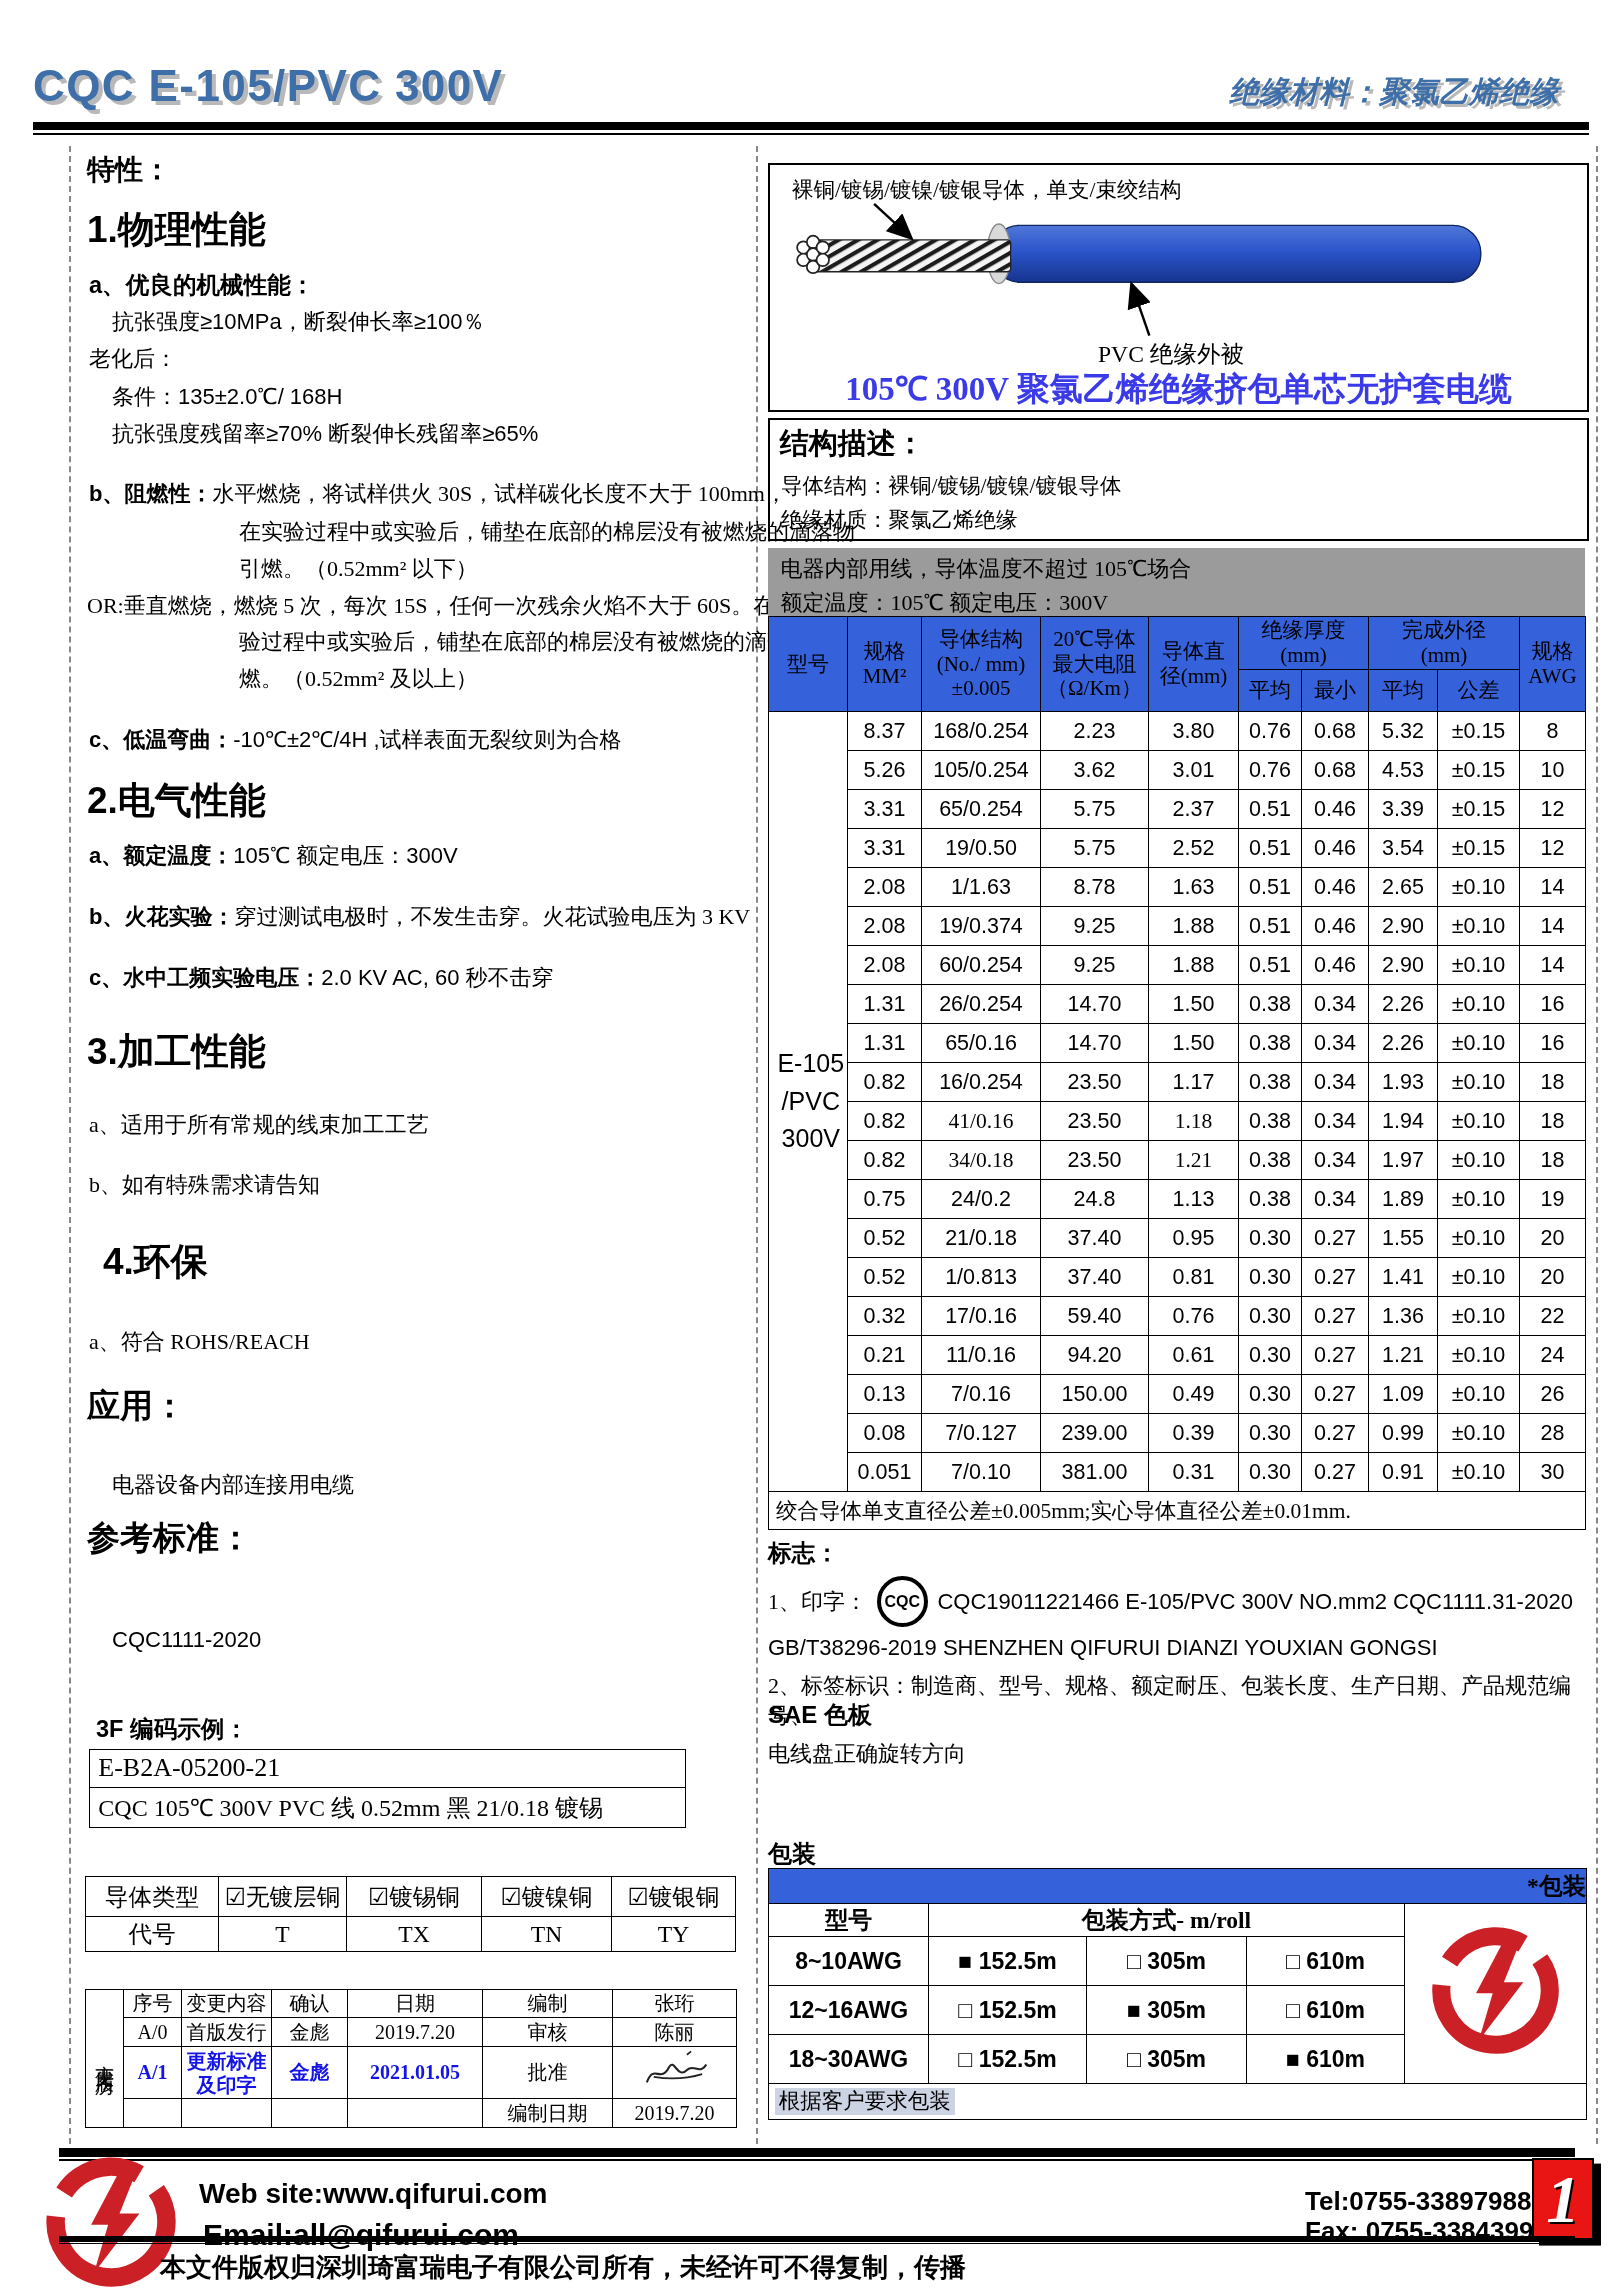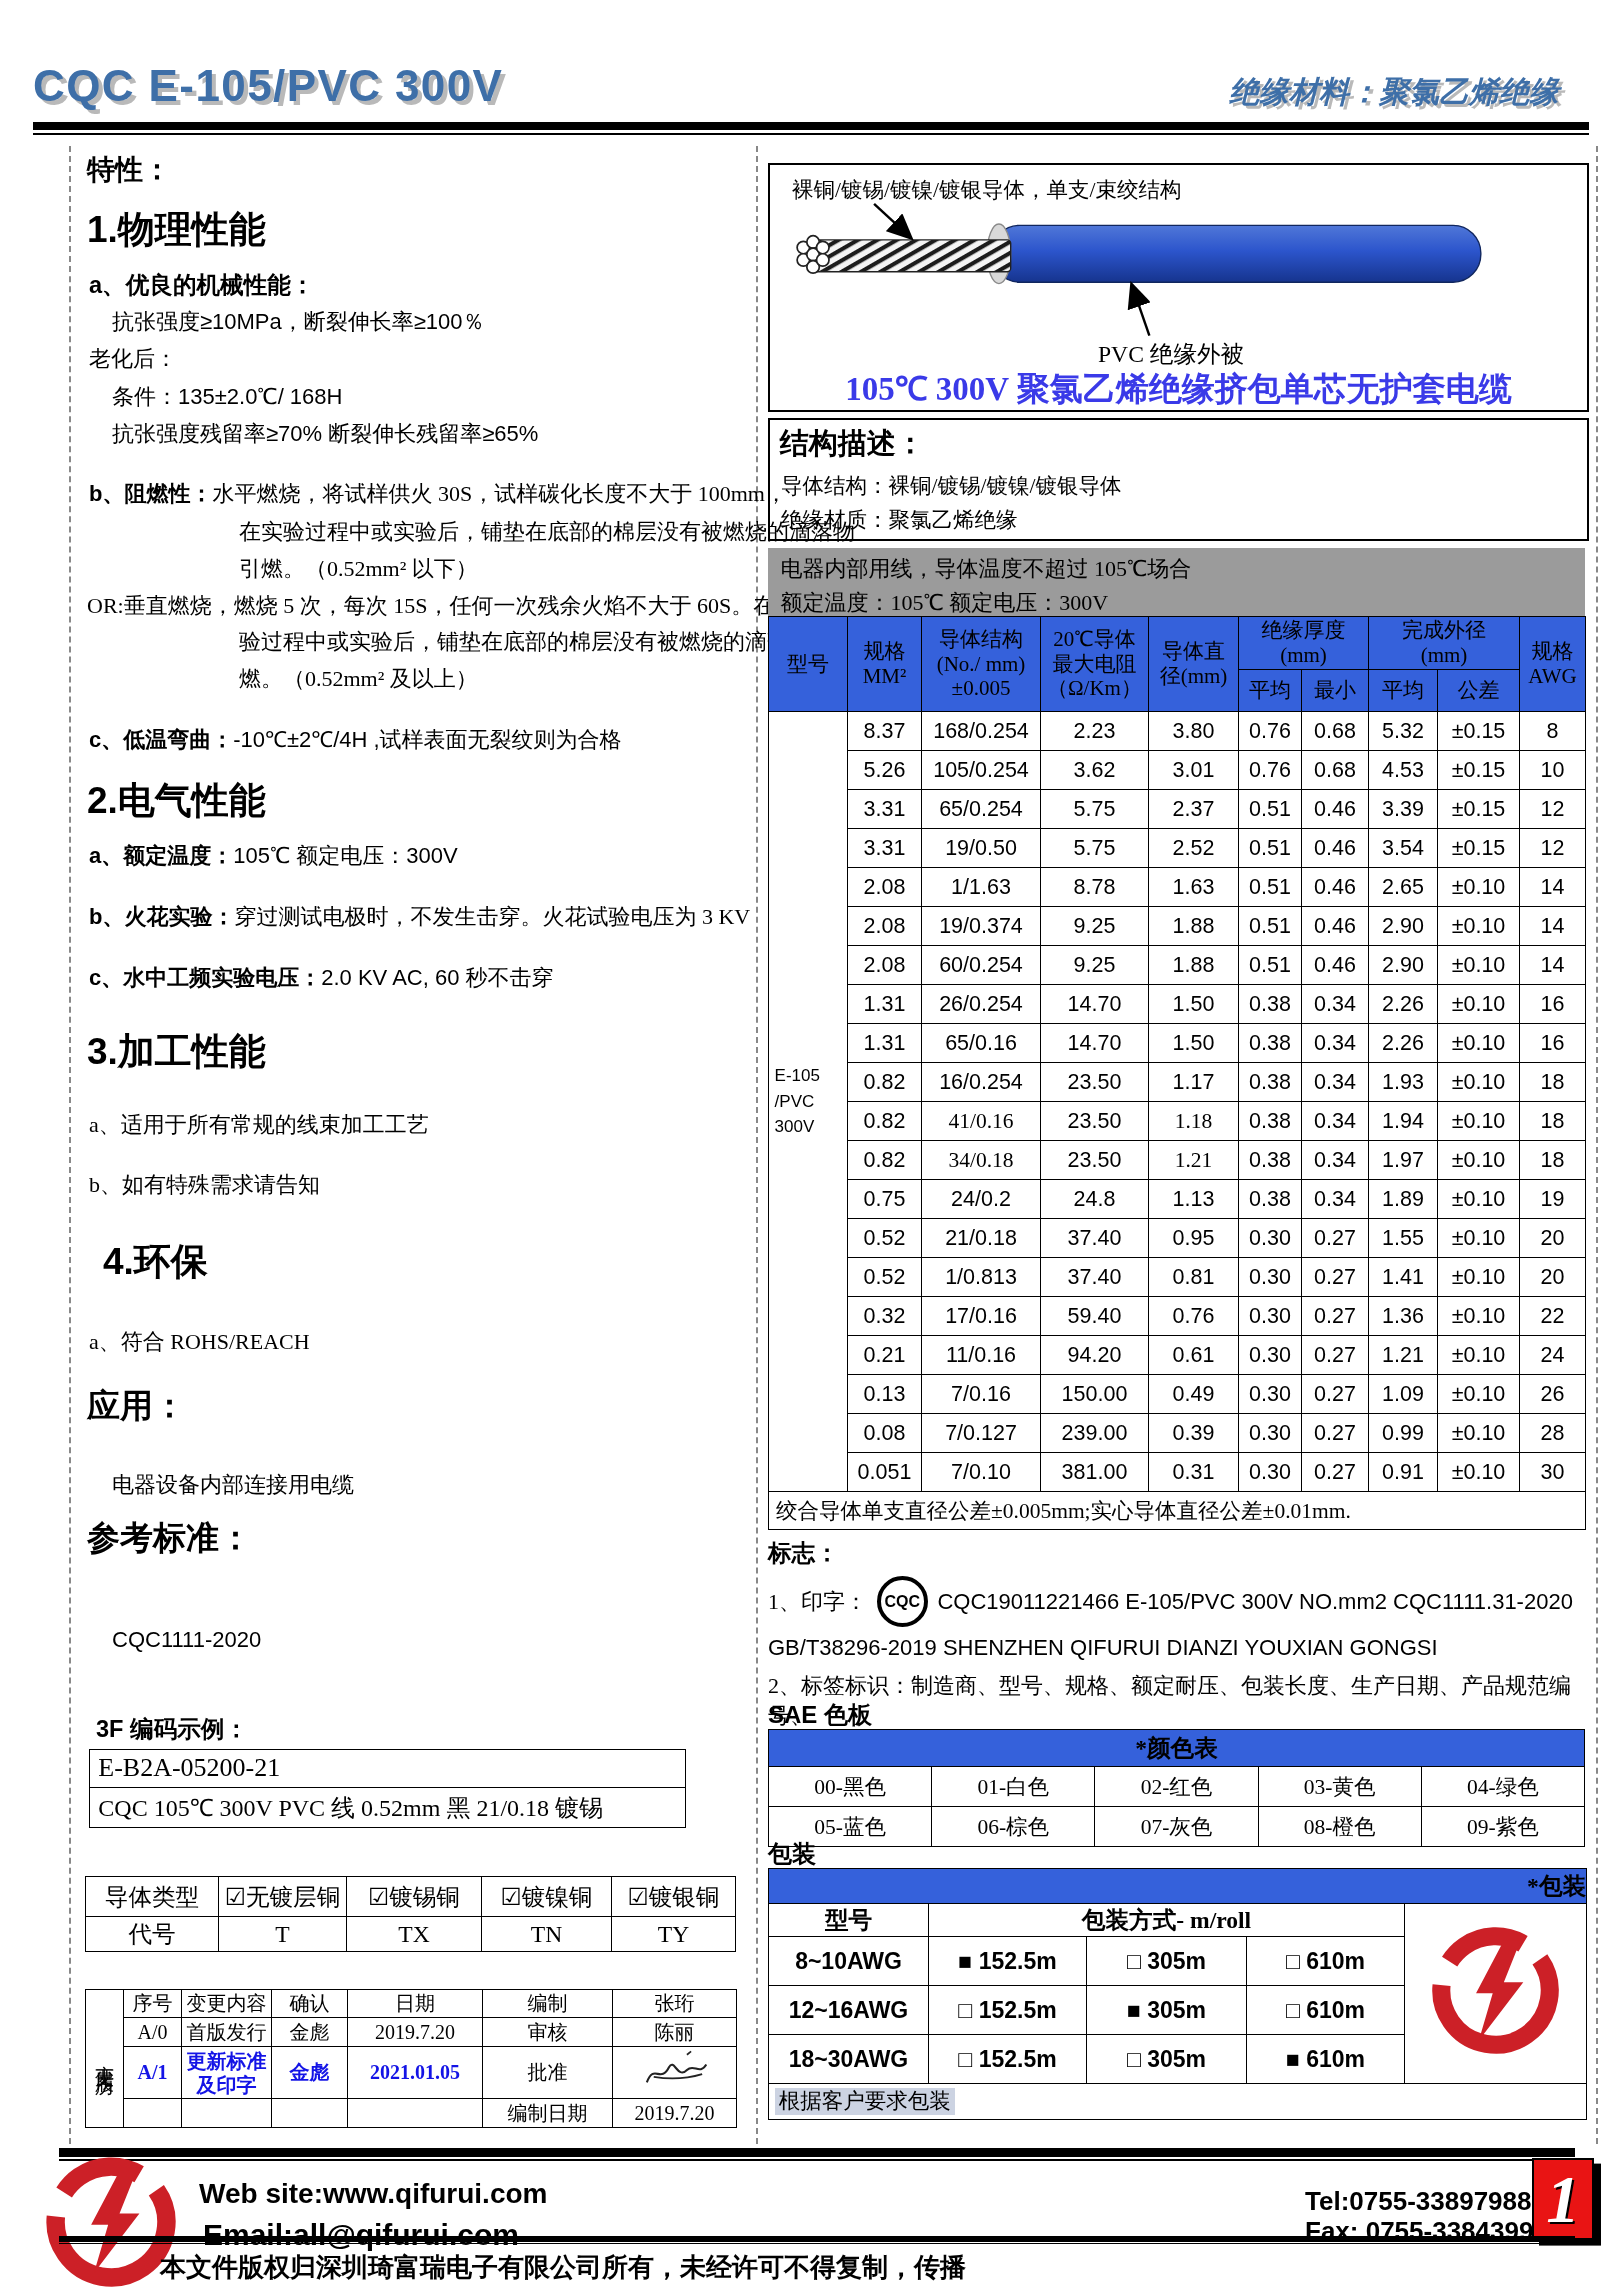--- a/index.html
+++ b/index.html
@@ -21,21 +21,21 @@
   .t34b{font-size:23.6px;font-weight:bold;}
   .t32{font-size:22px;}
   .t46b{font-size:33px;font-weight:bold;}
   
   table{border-collapse:collapse;table-layout:fixed;}
   td,th{border:1.4px solid #000;text-align:center;vertical-align:middle;padding:0;overflow:hidden;}
   .bluehead{background:#3561db;}
   .spec thead th{background:#3561db;font-weight:normal;font-family:"Liberation Serif",serif;
                  font-size:21px;white-space:pre-line;line-height:1.18;}
   .spec tbody td{font-size:21.5px;}
-  .spec td.model{font-size:17px;white-space:pre-line;text-align:left;padding-left:5.6px;line-height:1.5;}
+  .spec td.model{font-size:25px;white-space:pre-line;text-align:center;padding-left:5.6px;line-height:1.5;}
   .spec .tserif{font-family:"Liberation Serif",serif;}
   .spec tfoot td{font-family:"Liberation Serif",serif;font-size:21.5px;text-align:left;padding:4.2px 7px;}
   .ctable td{font-family:"Liberation Serif",serif;font-size:23.6px;}
   .htable td{font-family:"Liberation Serif",serif;font-size:20px;}
   .blue{color:#1414e6;font-weight:bold;}
   .colortbl td{font-family:"Liberation Serif",serif;font-size:21.5px;}
   .colortbl .hd{font-size:23.6px;font-weight:bold;}
   .packtbl td{font-size:23px;font-weight:bold;}
   .packtbl .hd{font-family:"Liberation Serif",serif;font-size:23.6px;}
   .packtbl .note{font-family:"Liberation Serif",serif;font-size:21.5px;font-weight:normal;text-align:left;padding:2.8px 5.6px;}
@@ -516,41 +516,20 @@
       <span class="cqc-circle">CQC</span>
       <span>CQC19011221466  E-105/PVC  300V  NO.mm2  CQC1111.31-2020</span>
     </div>
     <div class="mark32" style="margin-top:8.3px;">GB/T38296-2019 SHENZHEN QIFURUI DIANZI YOUXIAN GONGSI</div>
     <div class="mark32 serifF" style="margin-top:9.7px;">2、标签标识：制造商、型号、规格、额定耐压、包装长度、生产日期、产品规范编号、</div>
     <div class="mark32 serifF" style="margin-top:8.3px;">电线盘正确旋转方向</div>
   </div>
 
   <div class="abs" style="left:768px;top:1699px;font-size:24px;font-weight:bold;">SAE 色板</div>
 
-  <table class="abs colortbl" style="left:768px;top:1729px;width:817px;">
-    <tbody>
-        <tr style="height:37px;">
-      <td colspan="5" class="hd bluehead">*颜色表</td>
-    </tr>
-    <tr id="colorRow0" style="height:40px;">
-          <td style="width: 20%;">00-黑色</td>
-          <td style="width: 20%;">01-白色</td>
-          <td style="width: 20%;">02-红色</td>
-          <td style="width: 20%;">03-黄色</td>
-          <td style="width: 20%;">04-绿色</td>
-        </tr>
-    <tr id="colorRow1" style="height:40px;">
-          <td style="width: 20%;">05-蓝色</td>
-          <td style="width: 20%;">06-棕色</td>
-          <td style="width: 20%;">07-灰色</td>
-          <td style="width: 20%;">08-橙色</td>
-          <td style="width: 20%;">09-紫色</td>
-        </tr>
-  </tbody>
-    </table>
 
   <div class="abs" style="left:768px;top:1838px;font-size:24px;font-weight:bold;">包装</div>
 
   <table class="abs packtbl" style="left:768px;top:1868px;width:817px;">
     <colgroup>
         <col style="width:160px">
         <col style="width:158px">
         <col style="width:160px">
         <col style="width:158px">
         <col style="width:182px">

